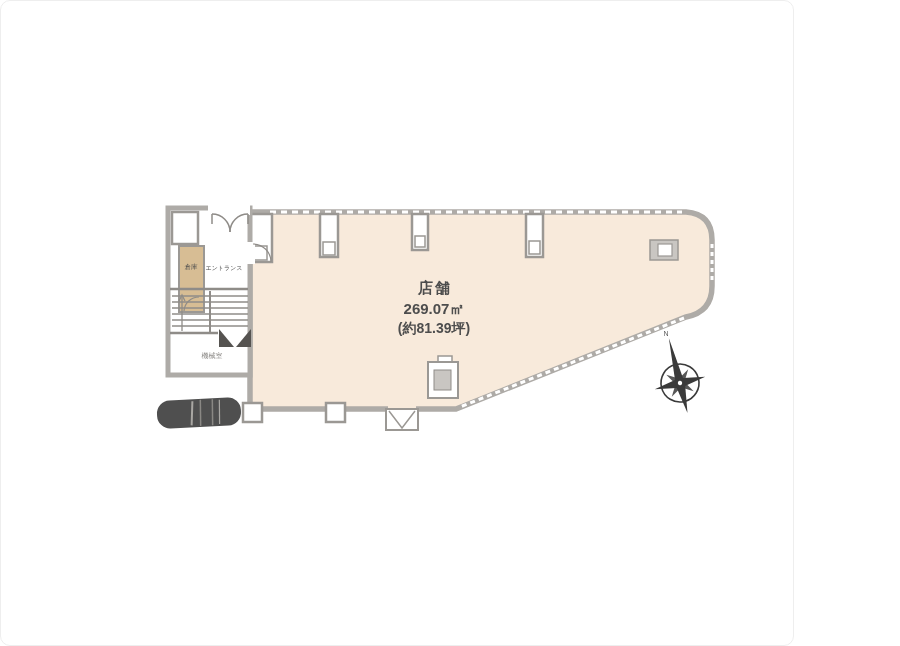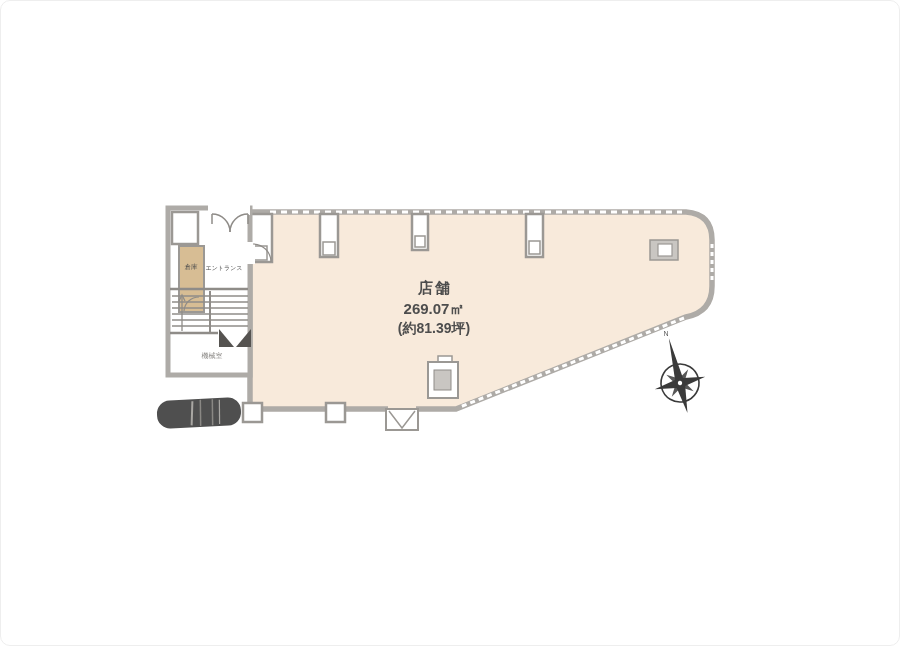--- a/index.html
+++ b/index.html
@@ -3,21 +3,21 @@
 <meta charset="utf-8">
 <style>
   html, body {
     margin: 0;
     padding: 0;
     background: #ffffff;
     font-family: "Liberation Sans", "DejaVu Sans", sans-serif;
   }
   .canvas {
     position: relative;
-    width: 900px;
+    width: 794px;
     height: 646px;
     background: #ffffff;
     overflow: hidden;
   }
   .frame {
     position: absolute;
     inset: 0;
     border: 1px solid #eeeeee;
     border-radius: 10px;
     pointer-events: none;

